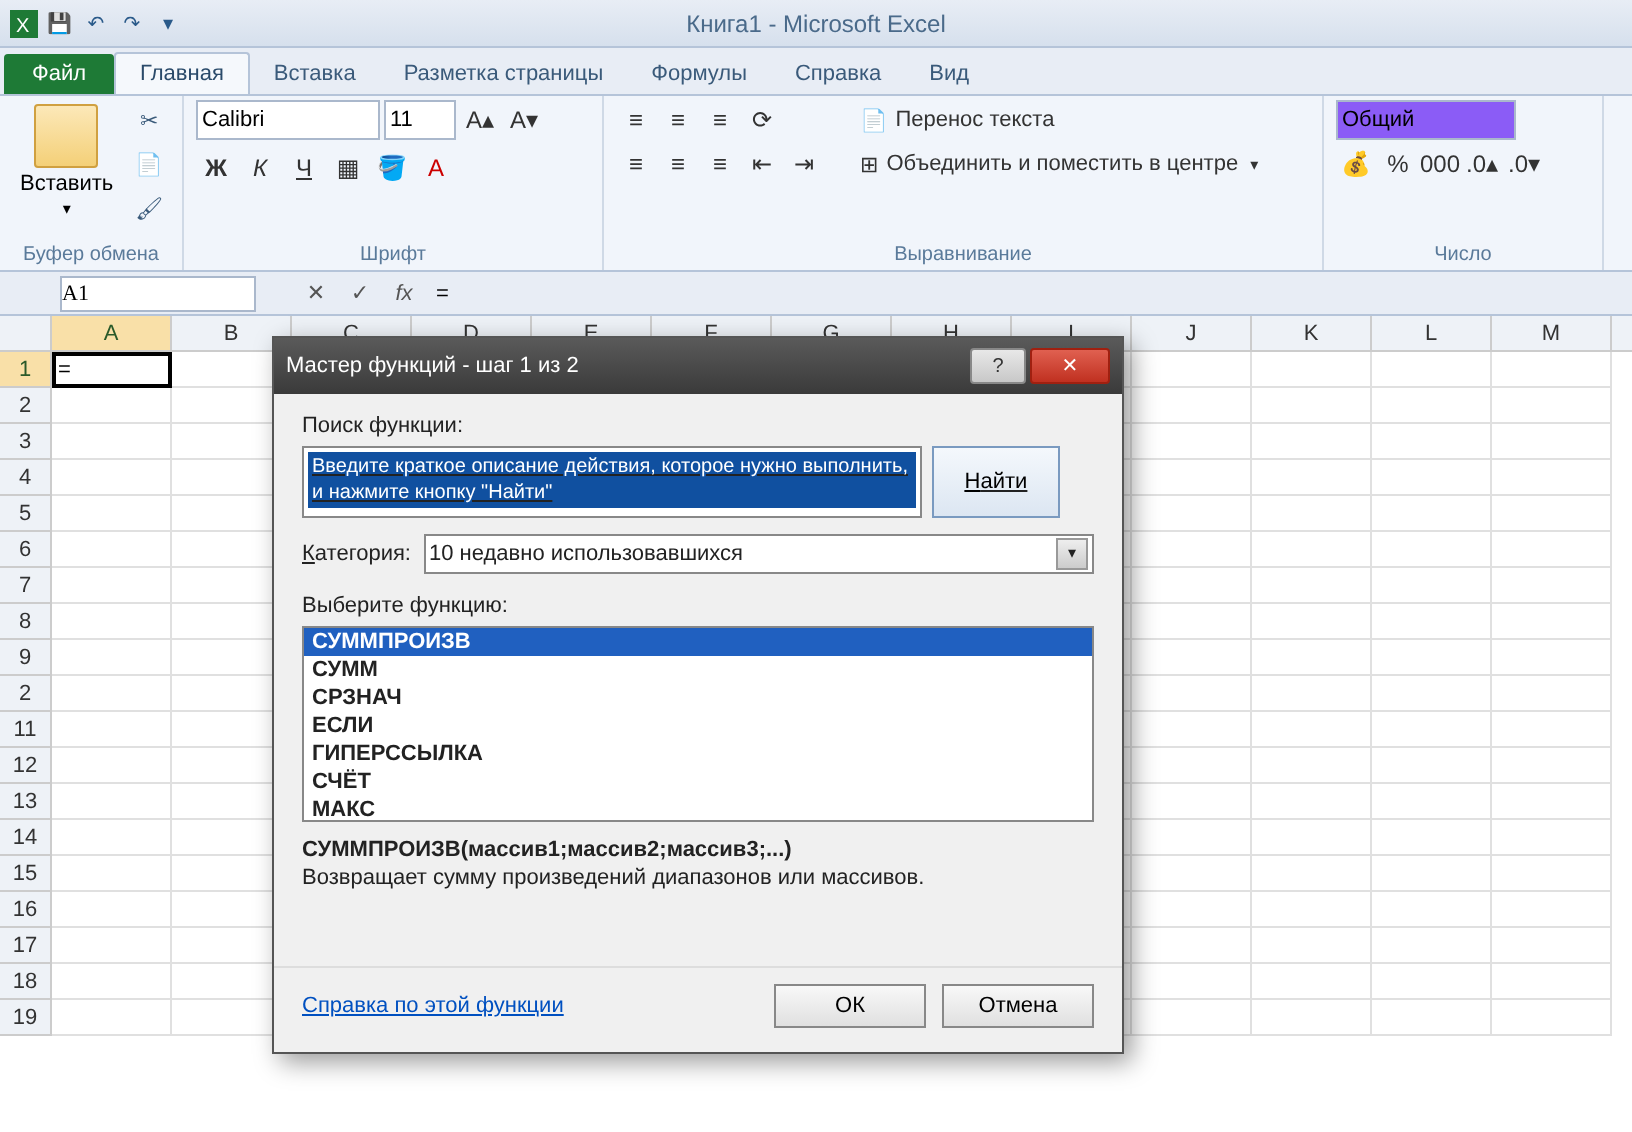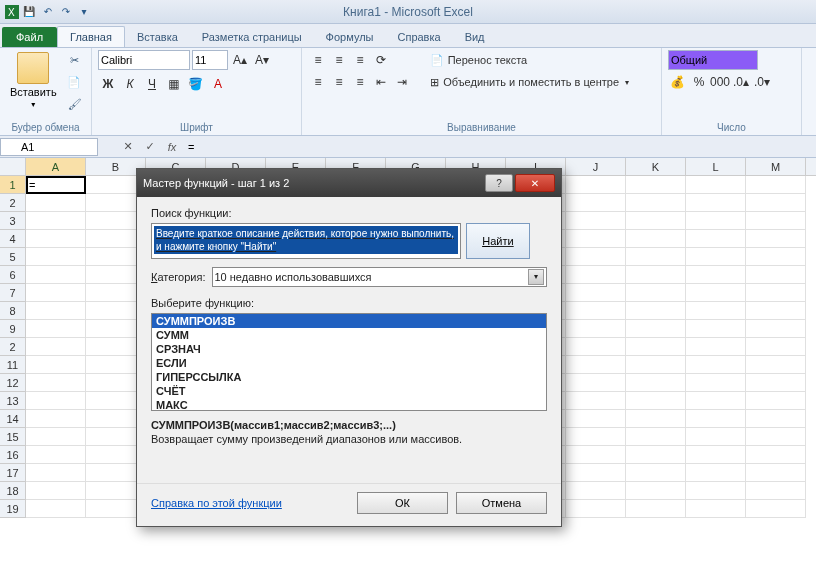--- a/index.html
+++ b/index.html
@@ -31,21 +31,21 @@
 .font-select { width: 92px; height: 20px; border: 1px solid #aab8cc; background: #fff; font-size: 11px; padding: 0 2px; }
 .size-select { width: 36px; height: 20px; border: 1px solid #aab8cc; background: #fff; font-size: 11px; padding: 0 2px; }
 .fmt-btn { width: 20px; height: 20px; border: none; background: transparent; cursor: pointer; font-size: 12px; color: #333; display: inline-flex; align-items: center; justify-content: center; }
 .align-group { display: flex; flex-direction: column; gap: 2px; }
 .align-row { display: flex; gap: 1px; }
 .long-btn { height: 20px; padding: 0 6px; display: flex; align-items: center; gap: 4px; font-size: 11px; color: #333; cursor: pointer; }
 .num-select { width: 90px; height: 20px; border: 1px solid #aab8cc; background: #8b5cf6; font-size: 11px; padding: 0 2px; }
 
 
 .formula-bar { height: 22px; background: #e8edf5; border-bottom: 1px solid #b5c4d9; display: flex; align-items: center; }
-.namebox { width: 98px; height: 18px; border: 1px solid #aab8cc; background: #fff; font-size: 11px; padding: 0 20px; display: flex; align-items: center; }
+.namebox { width: 98px; height: 18px; border: 1px solid #aab8cc; background: #fff; margin-left: 30px; font-size: 11px; padding: 0 0; display: flex; align-items: center; font-family: Liberation Serif, serif; }
 .fb-btns { display: flex; margin-left: 20px; gap: 2px; }
 .fb-btn { width: 20px; height: 18px; font-size: 11px; color: #555; display: flex; align-items: center; justify-content: center; cursor: pointer; }
 .fx { font-style: italic; }
 .formula-input { flex: 1; height: 18px; border: none; background: transparent; padding: 0 6px; font-size: 11px; }
 
 
 .grid-area { position: relative; background: #fff; height: 408px; }
 .corner { position: absolute; top: 0; left: 0; width: 26px; height: 18px; background: #eef2f7; border-right: 1px solid #ccc; border-bottom: 1px solid #ccc; }
 .col-headers { position: absolute; top: 0; left: 26px; right: 0; height: 18px; display: flex; background: #eef2f7; border-bottom: 1px solid #ccc; }
 .col-h { width: 60px; border-right: 1px solid #ccc; text-align: center; font-size: 11px; color: #333; line-height: 18px; }
@@ -75,21 +75,21 @@
 .cat-select { flex: 1; height: 20px; border: 1px solid #888; background: #fff; font-size: 11px; padding: 0 2px; display: flex; align-items: center; justify-content: space-between; }
 .cat-arrow { width: 16px; height: 16px; background: linear-gradient(#eee,#ccc); border: 1px solid #999; text-align: center; font-size: 8px; line-height: 14px; }
 .func-list { width: 100%; height: 98px; border: 1px solid #888; background: #fff; overflow-y: scroll; margin-bottom: 8px; }
 .func-item { padding: 1px 4px; font-size: 11px; cursor: pointer; font-weight: bold; }
 .func-item.sel { background: #2060c0; color: #fff; }
 .func-sig { font-weight: bold; font-size: 11px; margin-bottom: 2px; }
 .func-desc { font-size: 11px; margin-bottom: 28px; }
 .dfooter { display: flex; align-items: center; padding: 8px 14px 12px; border-top: 1px solid #ddd; }
 .help-link { color: #0050c0; text-decoration: underline; font-size: 11px; cursor: pointer; }
 .dfooter-btns { margin-left: auto; display: flex; gap: 8px; }
-.dlg-btn { width: 91px; height: 22px; border: 1px solid #888; background: linear-gradient(#f8f8f8,#e0e0e0); cursor: pointer; font-size: 11px; }
+.dlg-btn { width: 76px; height: 22px; border: 1px solid #888; background: linear-gradient(#f8f8f8,#e0e0e0); cursor: pointer; font-size: 11px; }
 
 .underline-letter { text-decoration: underline; }
 </style>
 </head>
 <body>
 
 <div class="titlebar">
   <div class="qat">
     <div class="qat-icon">
         <svg width="14" height="14">

